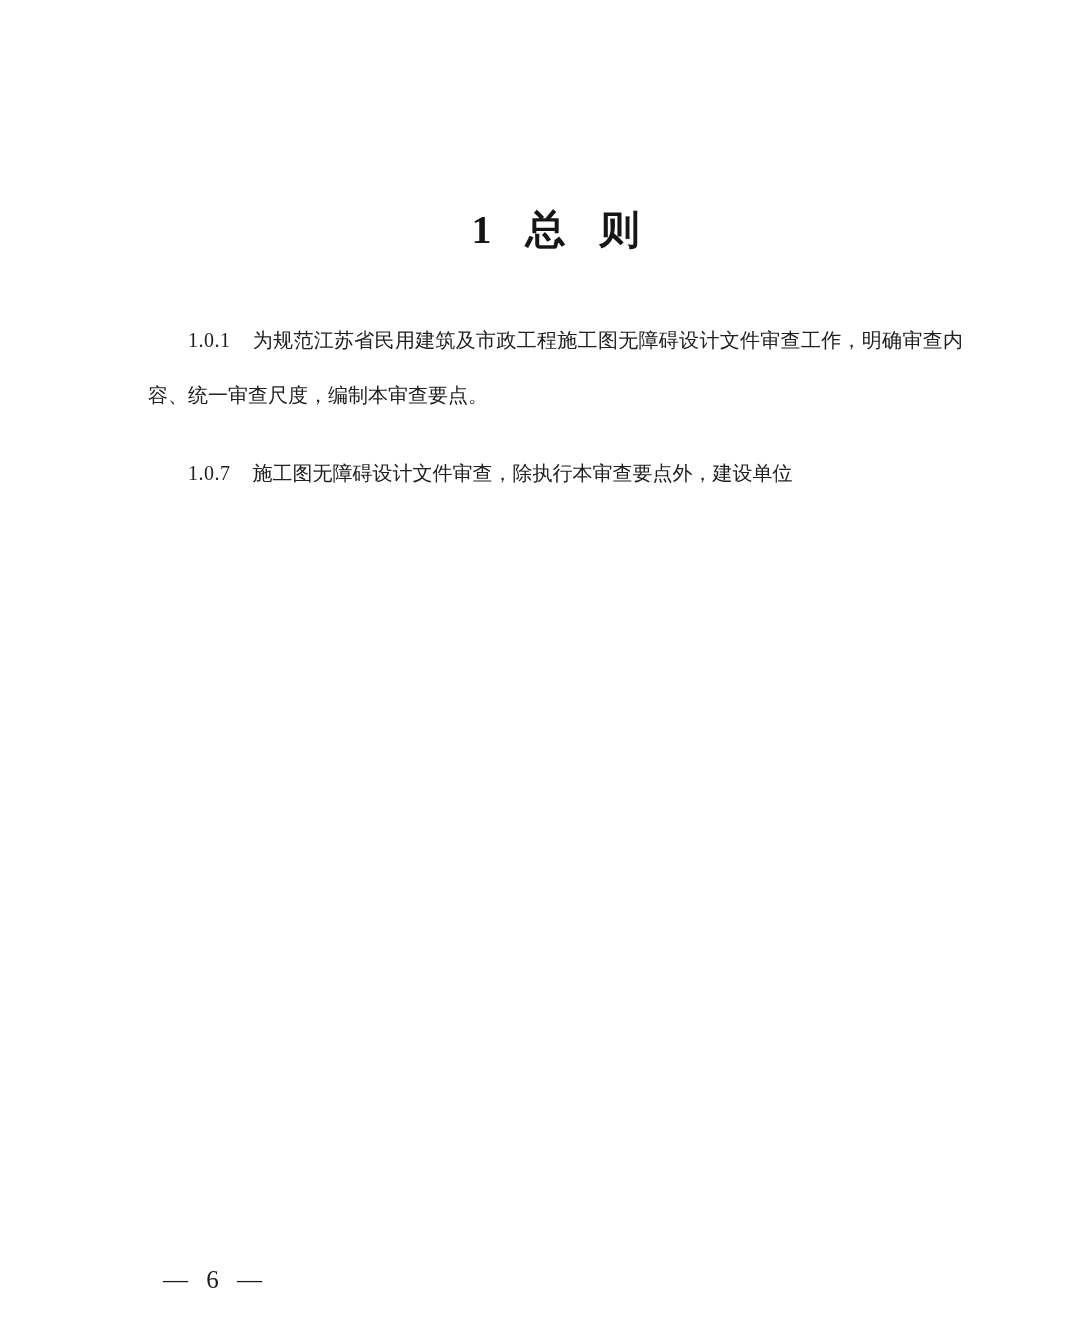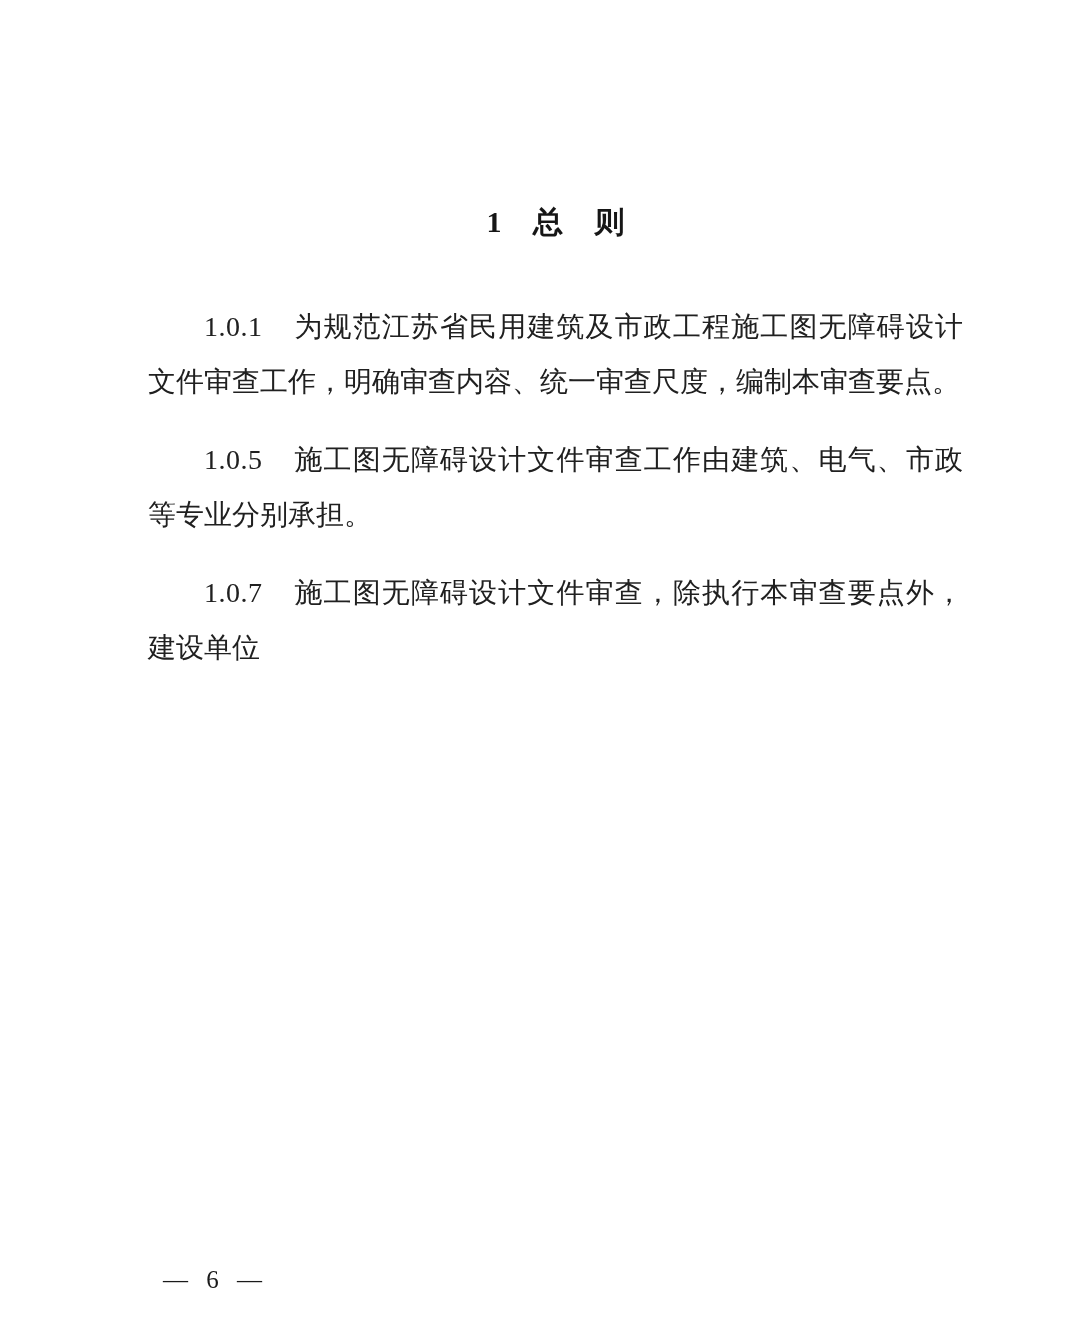--- a/index.html
+++ b/index.html
@@ -19,29 +19,29 @@
   }
   .content {
     position: absolute;
     left: 148px;
     top: 202px;
     width: 815px;
   }
   .doc-title {
     margin: 0 0 56px 0;
     text-align: center;
-    font-size: 30px;
+    font-size: 40px;
     font-weight: bold;
     letter-spacing: 12px;
     text-indent: 12px; 
     color: #161616;
   }
   .clause {
     margin: 0 0 23px 0;
-    font-size: 28px;
+    font-size: 20px;
     line-height: 55px;
     text-align: justify;
     text-indent: 2em;
     color: #202020;
   }
   .clause .num {
     margin-right: 1.1em;
     letter-spacing: 0.5px;
   }
   .page-footer {
@@ -58,20 +58,19 @@
 
 <div class="page">
   <div class="content">
     <h1 class="doc-title">1 总 则</h1>
 
     <p class="clause"><span class="num">1.0.1</span><span>为规范江苏省民用建筑及市政工程施工图无障碍设计文件审查工作，明确审查内容、统一审查尺度，编制本审查要点。</span></p>
 
 
 
 
-    <p class="clause"><span class="num">1.0.5</span><span>施工图无障碍设计文件审查工作由建筑、电气、市政等专业分别承担。</span></p>
 
 
     <p class="clause"><span class="num">1.0.7</span><span>施工图无障碍设计文件审查，除执行本审查要点外，建设单位</span></p>
   </div>
 
   <div class="page-footer">— 6 —</div>
 </div>
 
 </body></html>

